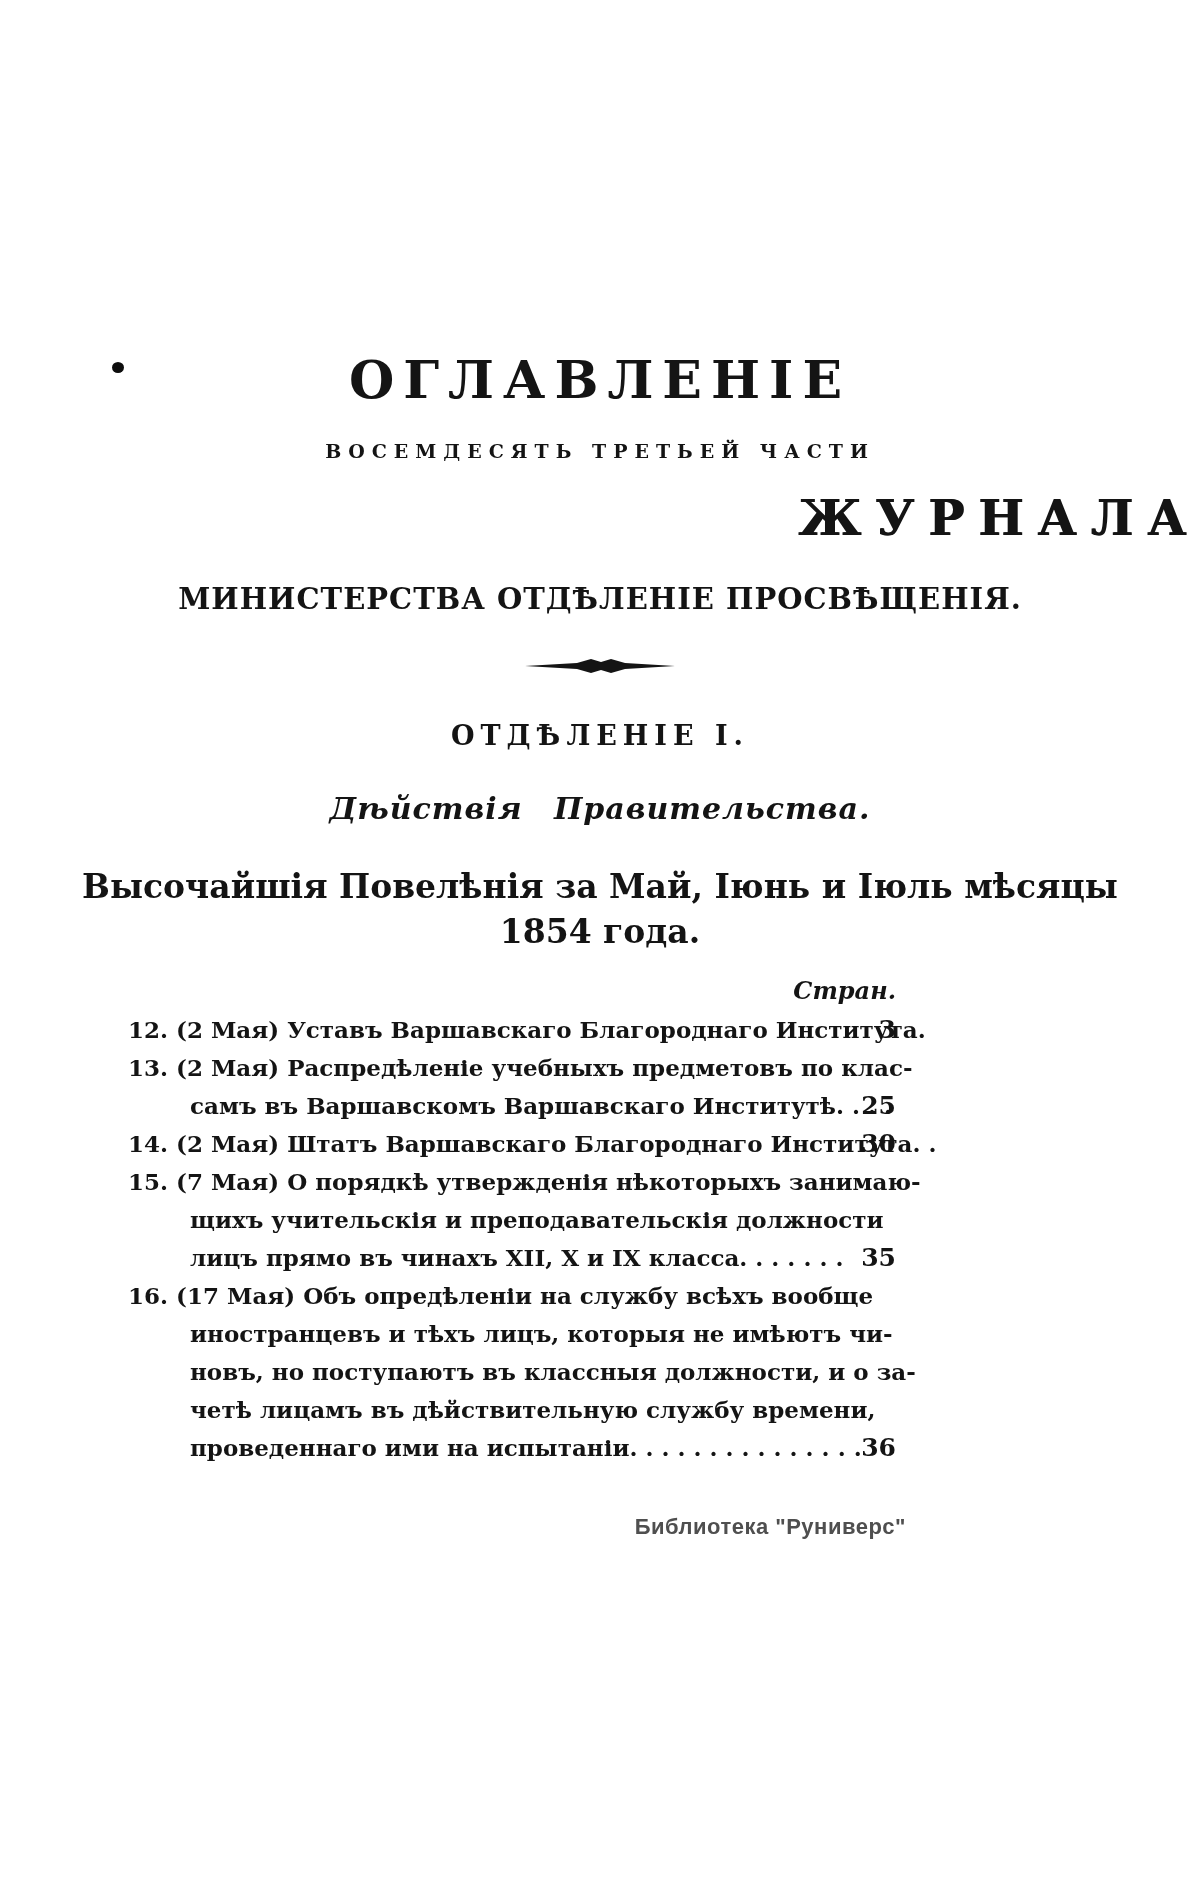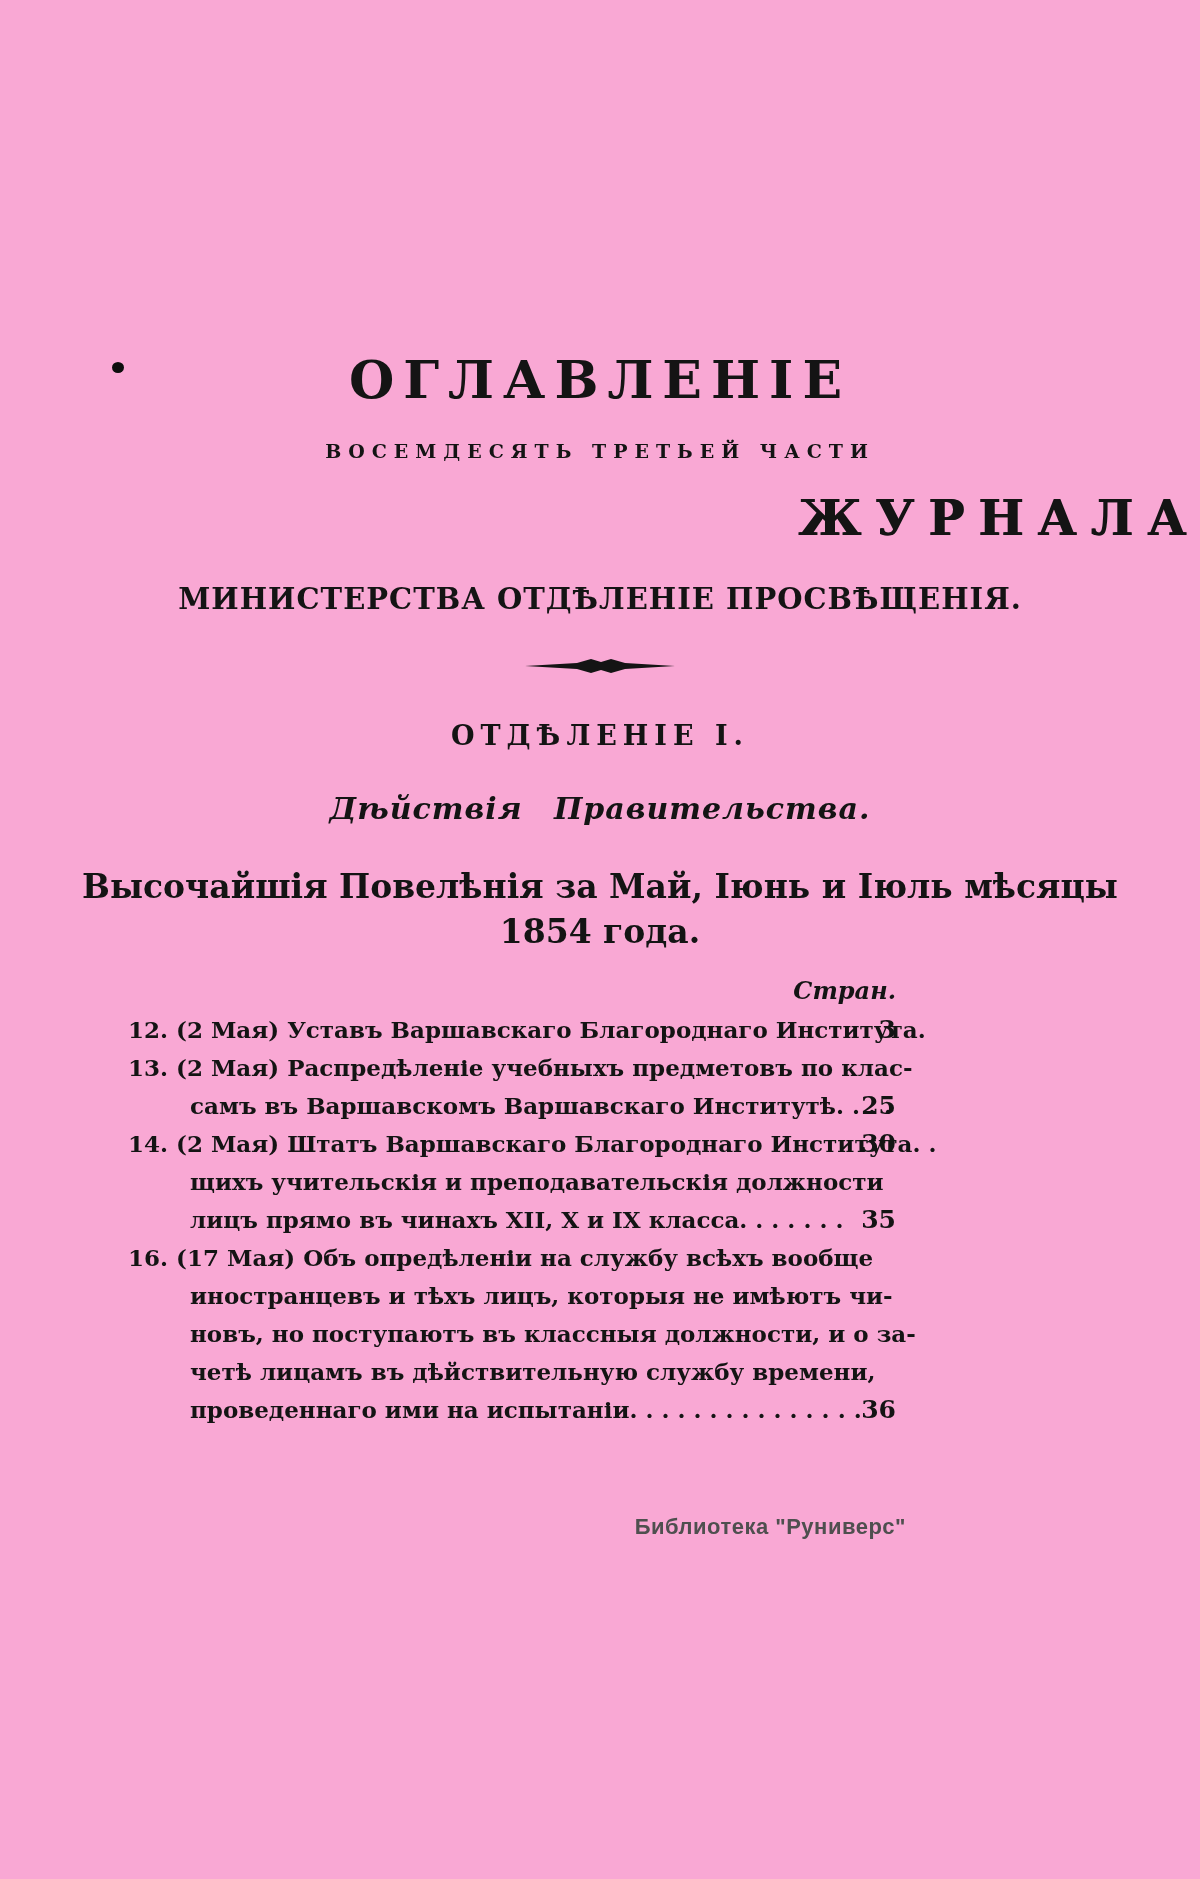--- a/index.html
+++ b/index.html
@@ -5,21 +5,21 @@
   html, body {
     margin: 0;
     padding: 0;
     background: #e9e9e9;
   }
   .page {
     position: relative;
     width: 1200px;
     height: 1879px;
     margin: 0 auto;
-    background: #f9a8d4;
+    background: #ffffff;
     font-family: "DejaVu Serif", serif;
     color: #141414;
     overflow: hidden;
   }
   .ink-dot {
     position: absolute;
     left: 112px;
     top: 362px;
     width: 12px;
     height: 11px;
@@ -181,20 +181,21 @@
 
     <div class="entry">
       <div class="lines">
         <div class="line">14. (2 Мая) Штатъ Варшавскаго Благороднаго Института. .</div>
       </div>
       <div class="pageno">30</div>
     </div>
 
     <div class="entry">
       <div class="lines">
+        <div class="line">15. (7 Мая) О порядкѣ утвержденія нѣкоторыхъ занимаю-</div>
         <div class="line cont">щихъ учительскія и преподавательскія должности</div>
         <div class="line cont">лицъ прямо въ чинахъ XII, X и IX класса. . . . . . .</div>
       </div>
       <div class="pageno">35</div>
     </div>
 
     <div class="entry">
       <div class="lines">
         <div class="line">16. (17 Мая) Объ опредѣленіи на службу всѣхъ вообще</div>
         <div class="line cont">иностранцевъ и тѣхъ лицъ, которыя не имѣютъ чи-</div>

